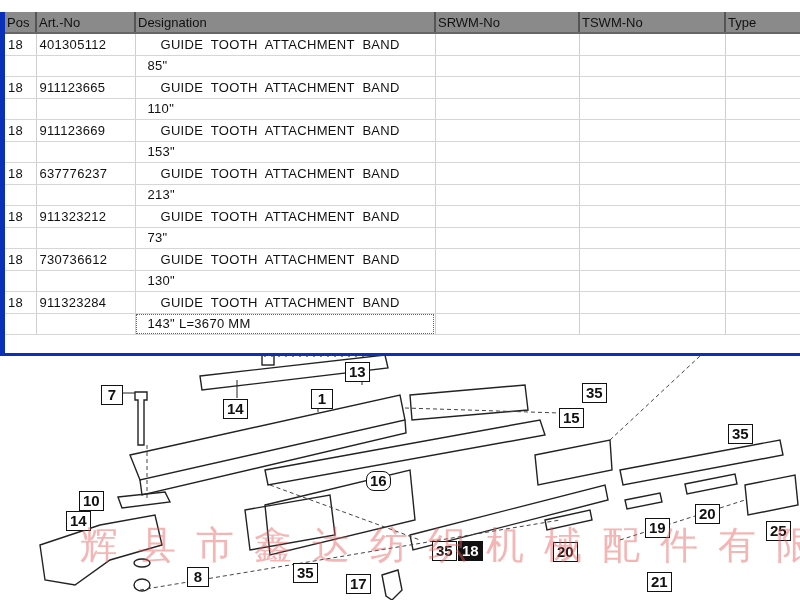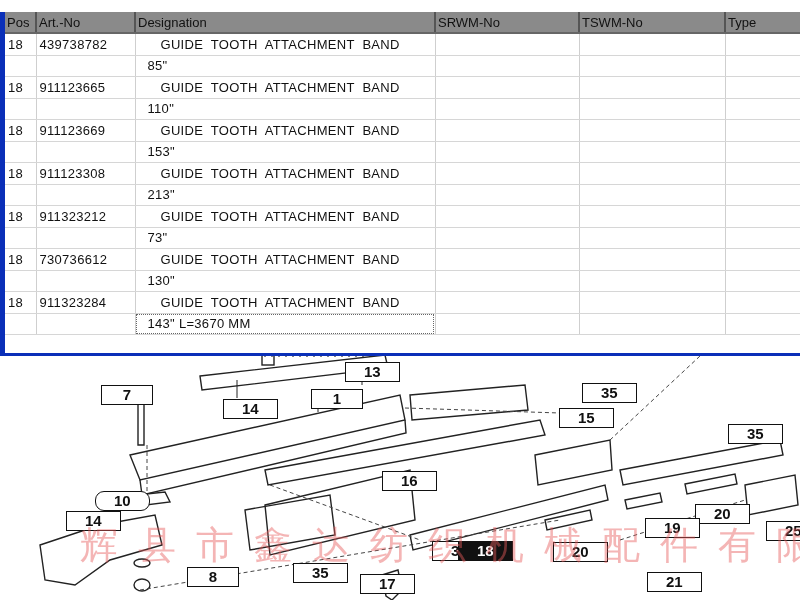--- a/index.html
+++ b/index.html
@@ -1,19 +1,19 @@
 <!DOCTYPE html>
 <html><head>
 <meta charset="utf-8">
 <style>
   html, body { margin: 0; padding: 0; }
   body { width: 800px; height: 600px; position: relative; overflow: hidden; background: #ffffff; font-family: "Liberation Sans", sans-serif; }
   .diagram { position: absolute; left: 0; top: 0; width: 800px; height: 600px; }
   .diagram svg { position: absolute; left: 0; top: 0; }
-  .callout { position: absolute; border: 1.5px solid #111; background: #fff; font: bold 15px "Liberation Sans", sans-serif; color: #111; padding: 0 18px; line-height: 18px; height: 18px; min-width: 14px; text-align: center; }
+  .callout { position: absolute; border: 1.5px solid #111; background: #fff; font: bold 15px "Liberation Sans", sans-serif; color: #111; padding: 0 3px; line-height: 18px; height: 18px; min-width: 14px; text-align: center; }
   .callout.hl { background: #111; color: #fff; }
   .watermark { position: absolute; left: 80px; top: 520px; font: 38px "DejaVu Serif", serif; color: rgba(230, 90, 90, 0.45); letter-spacing: 20px; white-space: nowrap; }
   .window { position: absolute; left: 0; top: 12px; width: 800px; height: 344px; border-left: 5px solid #0a2fb8; border-bottom: 3px solid #0a2fb8; box-sizing: border-box; background: #fff; overflow: hidden; }
   table { border-collapse: collapse; table-layout: fixed; width: 800px; font-size: 13px; }
   th { background: #8a8a8a; color: #111; font-weight: normal; text-align: left; height: 20px; padding: 0 2px; border-right: 2px solid #555; border-bottom: 2px solid #666; white-space: nowrap; overflow: hidden; }
   td { height: 20.5px; padding: 0 3px; border-right: 1px solid #cfcfcf; border-bottom: 1px solid #d6d6d6; white-space: nowrap; overflow: hidden; color: #111; letter-spacing: 0.3px; }
   td.desc { word-spacing: 4px; padding-left: 25px; }
   td.cont { padding-left: 12px; }
   td.focus { outline: 1px dotted #666; outline-offset: -2px; }
 </style>
@@ -78,33 +78,33 @@
     </g>
   </svg>
   <div id="callouts">
       <div class="callout" style="left: 101px; top: 385px;">7</div>
       <div class="callout" style="left: 223px; top: 399px;">14</div>
       <div class="callout" style="left: 311px; top: 389px;">1</div>
       <div class="callout" style="left: 345px; top: 362px;">13</div>
       <div class="callout" style="left: 582px; top: 383px;">35</div>
       <div class="callout" style="left: 559px; top: 408px;">15</div>
       <div class="callout" style="left: 728px; top: 424px;">35</div>
-      <div class="callout" style="left: 382px; top: 471px;">16</div>
-      <div class="callout" style="left: 95px; top: 491px; border-radius: 9px;">10</div>
+      <div class="callout" style="left: 366px; top: 471px; border-radius: 8px;">16</div>
+      <div class="callout" style="left: 79px; top: 491px;">10</div>
       <div class="callout" style="left: 66px; top: 511px;">14</div>
       <div class="callout" style="left: 695px; top: 504px;">20</div>
       <div class="callout" style="left: 766px; top: 521px;">25</div>
       <div class="callout" style="left: 645px; top: 518px;">19</div>
       <div class="callout" style="left: 293px; top: 563px;">35</div>
       <div class="callout" style="left: 432px; top: 541px;">35</div>
       <div class="callout hl" style="left: 458px; top: 541px;">18</div>
       <div class="callout" style="left: 553px; top: 542px;">20</div>
       <div class="callout" style="left: 647px; top: 559px; margin-top: 13px;">21</div>
       <div class="callout" style="left: 187px; top: 567px;">8</div>
-      <div class="callout" style="left: 360px; top: 574px;">17</div>
+      <div class="callout" style="left: 346px; top: 574px;">17</div>
     </div>
   <div class="watermark">辉县市鑫达纺织机械配件有限公司</div>
 </div>
 
 <div class="window">
   <table>
     <colgroup>
       <col style="width:31px">
         <col style="width:99px">
         <col style="width:300px">
@@ -118,21 +118,21 @@
         <th>Art.-No</th>
         <th>Designation</th>
         <th>SRWM-No</th>
         <th>TSWM-No</th>
         <th>Type</th>
       </tr>
     </thead>
     <tbody id="tbody">
         <tr>
           <td>18</td>
-          <td>439738782</td>
+          <td>401305112</td>
           <td class="desc">GUIDE TOOTH ATTACHMENT BAND</td>
           <td></td>
           <td></td>
           <td></td>
         </tr>
         <tr>
           <td></td>
           <td></td>
           <td class="cont">85"</td>
           <td></td>
@@ -166,21 +166,21 @@
         <tr>
           <td></td>
           <td></td>
           <td class="cont">153"</td>
           <td></td>
           <td></td>
           <td></td>
         </tr>
         <tr>
           <td>18</td>
-          <td>911123308</td>
+          <td>637776237</td>
           <td class="desc">GUIDE TOOTH ATTACHMENT BAND</td>
           <td></td>
           <td></td>
           <td></td>
         </tr>
         <tr>
           <td></td>
           <td></td>
           <td class="cont">213"</td>
           <td></td>

